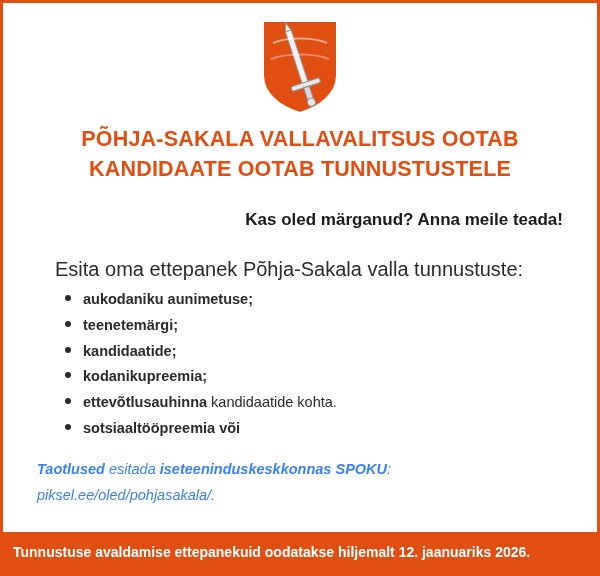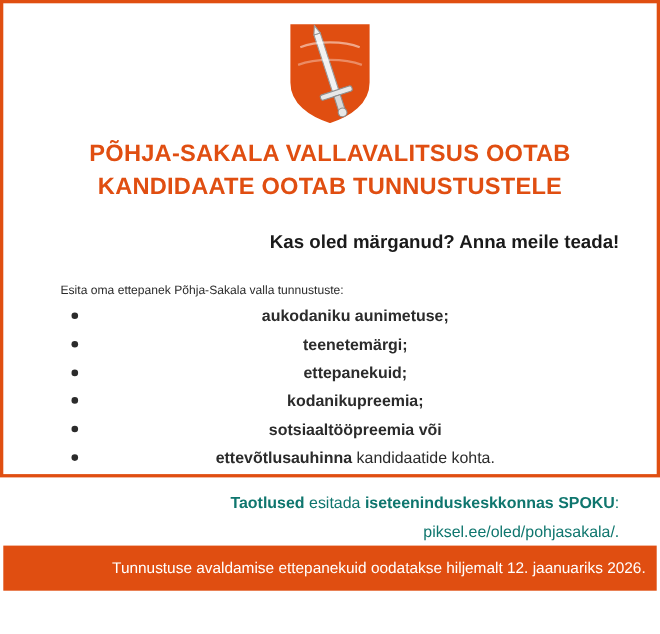--- a/index.html
+++ b/index.html
@@ -9,21 +9,21 @@
   body {
     width: 600px;
     height: 576px;
     background: #ffffff;
     font-family: "Liberation Sans", sans-serif;
     overflow: hidden;
   }
   .poster {
     position: relative;
     width: 600px;
-    height: 434px;
+    height: 576px;
     box-sizing: border-box;
     border: 3px solid #e04e11;
     background: #ffffff;
     display: flex;
     flex-direction: column;
   }
   .content {
     flex: 1 1 auto;
     padding: 14px 34px 0 34px;
     box-sizing: border-box;
@@ -55,28 +55,27 @@
   }
   .subtitle {
     text-align: right;
     color: #1a1a1a;
     font-size: 17px;
     font-weight: bold;
     margin: 26px 0 0 0;
   }
   .intro {
     color: #2b2b2b;
-    font-size: 11px;
+    font-size: 20px;
     margin: 28px 0 0 18px;
   }
   ul.list {
     list-style: none;
     margin: 10px 0 0 0;
     padding: 0 0 0 46px;
-    text-align: center;
   }
   ul.list li {
     position: relative;
     font-size: 14.5px;
     color: #2b2b2b;
     margin-bottom: 9px;
     line-height: 1.15;
   }
   ul.list li .bullet {
     position: absolute;
@@ -85,38 +84,39 @@
     width: 6px;
     height: 6px;
     border-radius: 50%;
     background: #2b2b2b;
     display: block;
   }
   ul.list li b {
     font-weight: bold;
   }
   .apply {
-    text-align: right;
+    text-align: left;
     font-size: 14.5px;
-    color: #0f766e;
+    color: #3b82f6;
     margin-top: 22px;
     line-height: 1.6;
+    font-style: italic;
   }
   .apply b { font-weight: bold; }
   .apply .link {
     display: block;
     margin-top: 2px;
   }
   .footer {
     flex: 0 0 auto;
     background: #e04e11;
     color: #ffffff;
     font-size: 14px;
-    font-weight: normal;
-    text-align: right;
+    font-weight: bold;
+    text-align: left;
     padding: 12px 10px 13px 10px;
     box-sizing: border-box;
   }
 </style>
 </head>
 <body>
 
 <div class="poster">
 
   <div class="content">
@@ -153,33 +153,33 @@
       <li>
         <span class="bullet"></span>
         <b>aukodaniku aunimetuse;</b><span></span>
       </li>
       <li>
         <span class="bullet"></span>
         <b>teenetemärgi;</b><span></span>
       </li>
       <li>
         <span class="bullet"></span>
-        <b>ettepanekuid;</b><span></span>
+        <b>kandidaatide;</b><span></span>
       </li>
       <li>
         <span class="bullet"></span>
         <b>kodanikupreemia;</b><span></span>
       </li>
       <li>
         <span class="bullet"></span>
-        <b>sotsiaaltööpreemia või</b><span></span>
+        <b>ettevõtlusauhinna</b><span> kandidaatide kohta.</span>
       </li>
       <li>
         <span class="bullet"></span>
-        <b>ettevõtlusauhinna</b><span> kandidaatide kohta.</span>
+        <b>sotsiaaltööpreemia või</b><span></span>
       </li>
     </ul>
 
     <div class="apply">
       <b>Taotlused</b><span> esitada </span><b>iseteeninduskeskkonnas SPOKU</b><span>:</span>
       <span class="link">piksel.ee/oled/pohjasakala/.</span>
     </div>
 
   </div>
 

